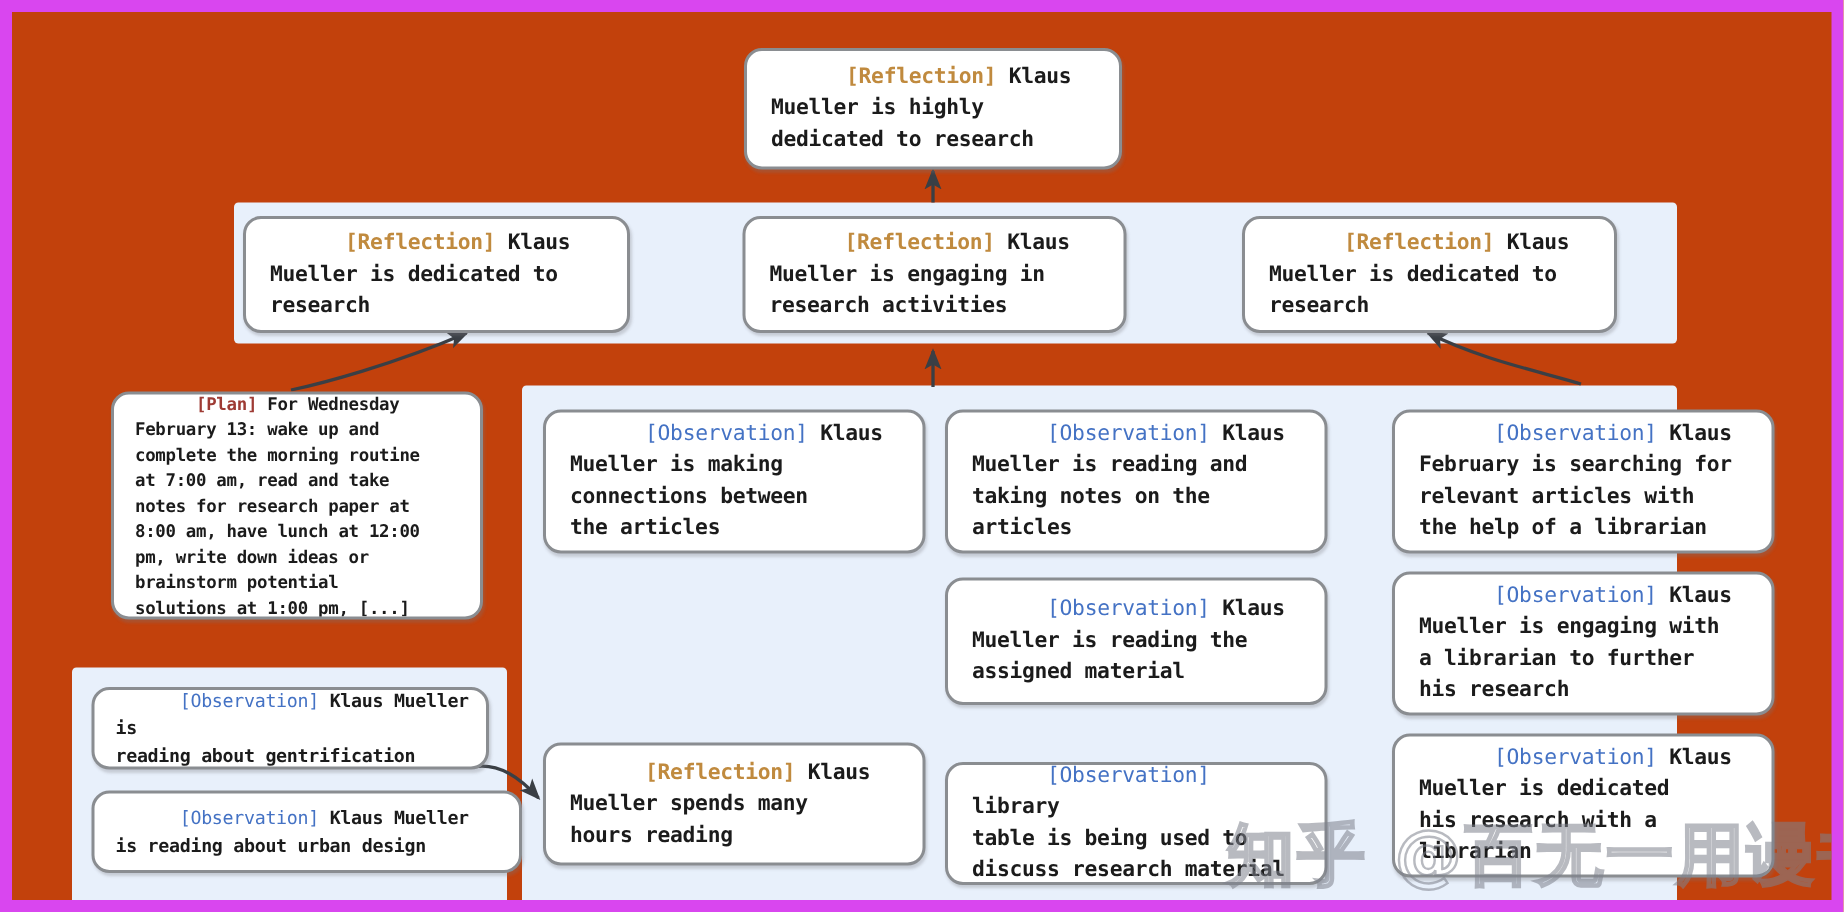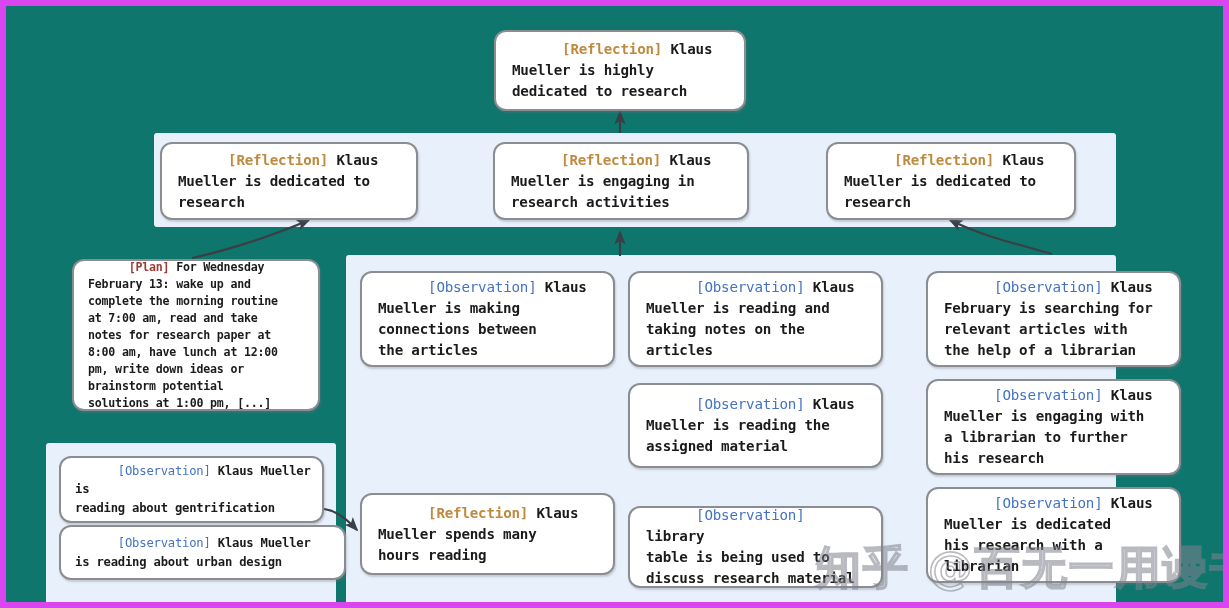--- a/index.html
+++ b/index.html
@@ -7,24 +7,24 @@
     padding: 0;
     background: #ffffff;
   }
   body {
     font-family: "DejaVu Sans Mono", "Liberation Mono", monospace;
   }
   #canvas {
     position: relative;
     width: 1229px;
     height: 608px;
-    background: #0f766e;
+    background: #c2410c;
     overflow: hidden;
     box-sizing: border-box;
-    border: 6px solid #d946ef;
+    border: 8px solid #d946ef;
   }
   
   .panel {
     position: absolute;
     background: #e8f0fb;
     border-radius: 3px;
   }
   #panel-reflection-row {
     left: 148px;
     top: 127px;
@@ -168,21 +168,21 @@
 complete the morning routine
 at 7:00 am, read and take
 notes for research paper at
 8:00 am, have lunch at 12:00
 pm, write down ideas or
 brainstorm potential
 solutions at 1:00 pm, [...]</span>
     </span>
   </div>
 
-  <div class="node tiny" style="left:53px; top:450px; width:265px; height:67px;">
+  <div class="node tiny" style="left:53px; top:450px; width:265px; height:55px;">
     <span class="txt">
       <span class="tag-observation">[Observation]</span><span> Klaus Mueller is
 reading about gentrification</span>
     </span>
   </div>
 
   <div class="node tiny" style="left:53px; top:519px; width:287px; height:55px;">
     <span class="txt">
       <span class="tag-observation">[Observation]</span><span> Klaus Mueller
 is reading about urban design</span>

